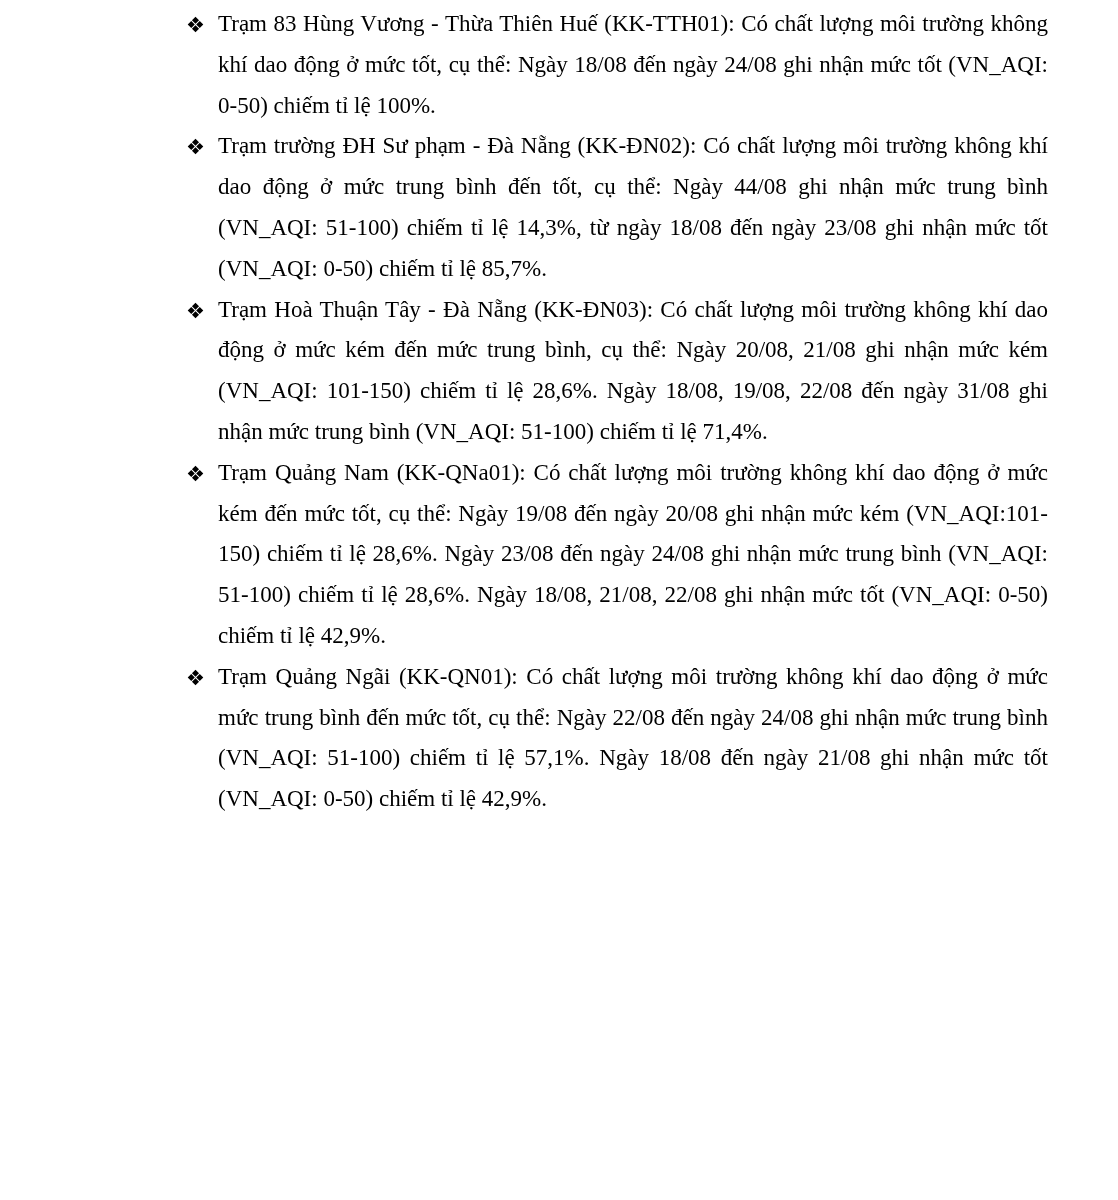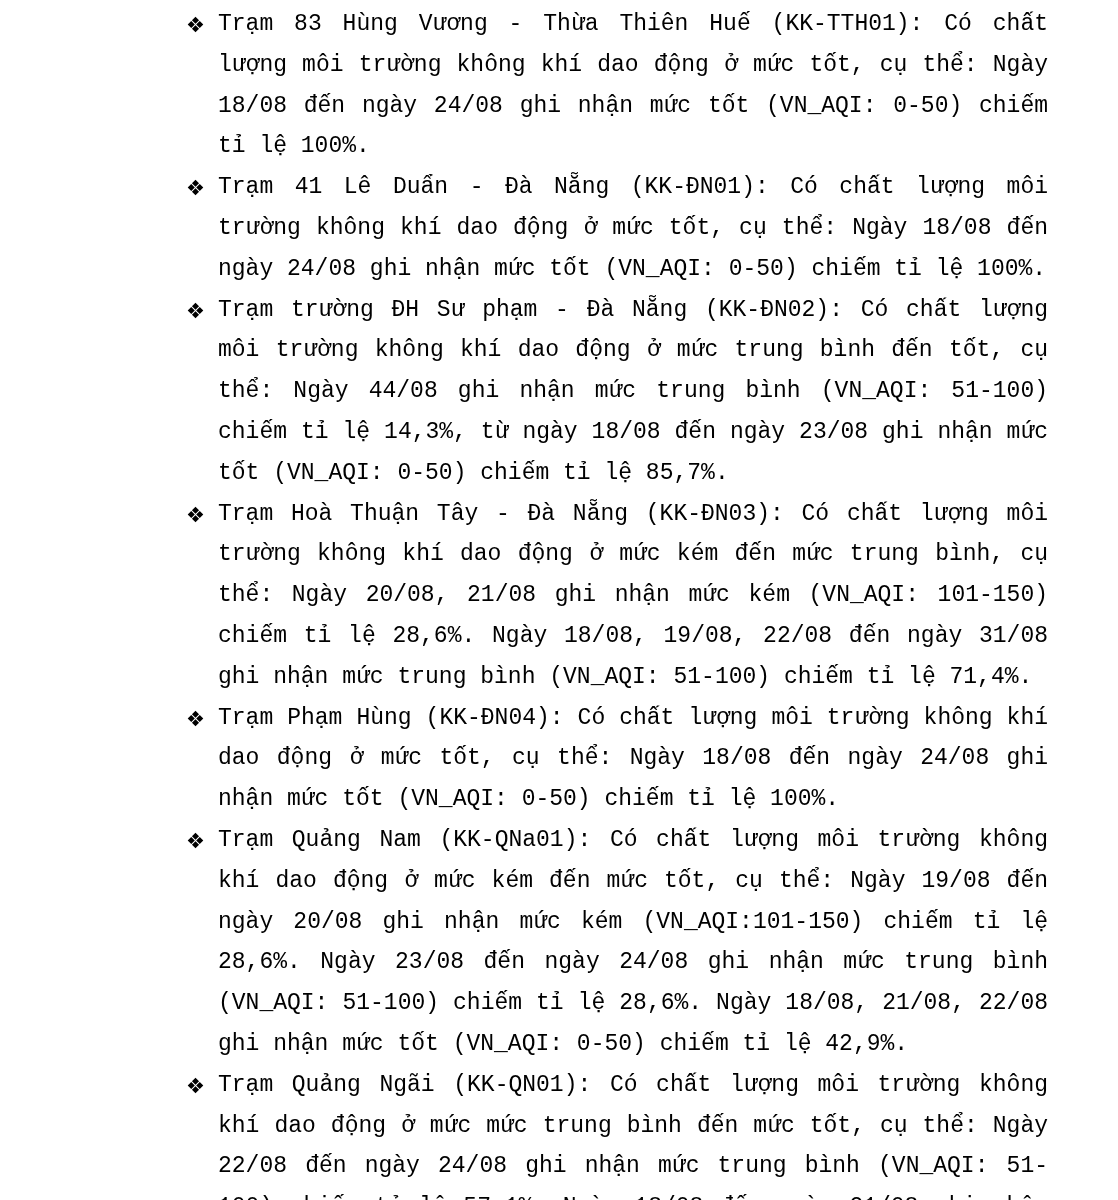--- a/index.html
+++ b/index.html
@@ -23,21 +23,20 @@
   }
   li.station-item {
     position: relative;
     font-size: 23px;
     line-height: 40.8px;
     text-align: justify;
     text-justify: inter-word;
     color: #000000;
     margin: 0;
     padding: 0;
-    font-family: Liberation Mono, monospace;
   }
   .bullet {
     position: absolute;
     left: -31px;
     top: 12px;
     width: 17px;
     height: 17px;
     display: inline-block;
   }
   .bullet svg {
@@ -58,55 +57,39 @@
 
     <li class="station-item">
       <span class="bullet">
           <svg viewBox="0 0 24 24" aria-hidden="true">
             <path d="M12 1 L17 6 L12 11 L7 6 Z M6 7 L11 12 L6 17 L1 12 Z M18 7 L23 12 L18 17 L13 12 Z M12 13 L17 18 L12 23 L7 18 Z"></path>
           </svg>
         </span>
       <span class="item-text">Trạm 83 Hùng Vương - Thừa Thiên Huế (KK-TTH01): Có chất lượng môi trường không khí dao động ở mức tốt, cụ thể: Ngày 18/08 đến ngày 24/08 ghi nhận mức tốt (VN_AQI: 0-50) chiếm tỉ lệ 100%.</span>
     </li>
 
-    <li class="station-item">
-      <span class="bullet">
-          <svg viewBox="0 0 24 24" aria-hidden="true">
-            <path d="M12 1 L17 6 L12 11 L7 6 Z M6 7 L11 12 L6 17 L1 12 Z M18 7 L23 12 L18 17 L13 12 Z M12 13 L17 18 L12 23 L7 18 Z"></path>
-          </svg>
-        </span>
-      <span class="item-text">Trạm 41 Lê Duẩn - Đà Nẵng (KK-ĐN01): Có chất lượng môi trường không khí dao động ở mức tốt, cụ thể: Ngày 18/08 đến ngày 24/08 ghi nhận mức tốt (VN_AQI: 0-50) chiếm tỉ lệ 100%.</span>
-    </li>
 
     <li class="station-item">
       <span class="bullet">
           <svg viewBox="0 0 24 24" aria-hidden="true">
             <path d="M12 1 L17 6 L12 11 L7 6 Z M6 7 L11 12 L6 17 L1 12 Z M18 7 L23 12 L18 17 L13 12 Z M12 13 L17 18 L12 23 L7 18 Z"></path>
           </svg>
         </span>
       <span class="item-text">Trạm trường ĐH Sư phạm - Đà Nẵng (KK-ĐN02): Có chất lượng môi trường không khí dao động ở mức trung bình đến tốt, cụ thể: Ngày 44/08 ghi nhận mức trung bình (VN_AQI: 51-100) chiếm tỉ lệ 14,3%, từ ngày 18/08 đến ngày 23/08 ghi nhận mức tốt (VN_AQI: 0-50) chiếm tỉ lệ 85,7%.</span>
     </li>
 
     <li class="station-item">
       <span class="bullet">
           <svg viewBox="0 0 24 24" aria-hidden="true">
             <path d="M12 1 L17 6 L12 11 L7 6 Z M6 7 L11 12 L6 17 L1 12 Z M18 7 L23 12 L18 17 L13 12 Z M12 13 L17 18 L12 23 L7 18 Z"></path>
           </svg>
         </span>
       <span class="item-text">Trạm Hoà Thuận Tây - Đà Nẵng (KK-ĐN03): Có chất lượng môi trường không khí dao động ở mức kém đến mức trung bình, cụ thể: Ngày 20/08, 21/08 ghi nhận mức kém (VN_AQI: 101-150) chiếm tỉ lệ 28,6%. Ngày 18/08, 19/08, 22/08 đến ngày 31/08 ghi nhận mức trung bình (VN_AQI: 51-100) chiếm tỉ lệ 71,4%.</span>
     </li>
 
-    <li class="station-item">
-      <span class="bullet">
-          <svg viewBox="0 0 24 24" aria-hidden="true">
-            <path d="M12 1 L17 6 L12 11 L7 6 Z M6 7 L11 12 L6 17 L1 12 Z M18 7 L23 12 L18 17 L13 12 Z M12 13 L17 18 L12 23 L7 18 Z"></path>
-          </svg>
-        </span>
-      <span class="item-text">Trạm Phạm Hùng (KK-ĐN04): Có chất lượng môi trường không khí dao động ở mức tốt, cụ thể: Ngày 18/08 đến ngày 24/08 ghi nhận mức tốt (VN_AQI: 0-50) chiếm tỉ lệ 100%.</span>
-    </li>
 
 
     <li class="station-item">
       <span class="bullet">
           <svg viewBox="0 0 24 24" aria-hidden="true">
             <path d="M12 1 L17 6 L12 11 L7 6 Z M6 7 L11 12 L6 17 L1 12 Z M18 7 L23 12 L18 17 L13 12 Z M12 13 L17 18 L12 23 L7 18 Z"></path>
           </svg>
         </span>
       <span class="item-text">Trạm Quảng Nam (KK-QNa01): Có chất lượng môi trường không khí dao động ở mức kém đến mức tốt, cụ thể: Ngày 19/08 đến ngày 20/08 ghi nhận mức kém (VN_AQI:101-150) chiếm tỉ lệ 28,6%. Ngày 23/08 đến ngày 24/08 ghi nhận mức trung bình (VN_AQI: 51-100) chiếm tỉ lệ 28,6%. Ngày 18/08, 21/08, 22/08 ghi nhận mức tốt (VN_AQI: 0-50) chiếm tỉ lệ 42,9%.</span>
     </li>

